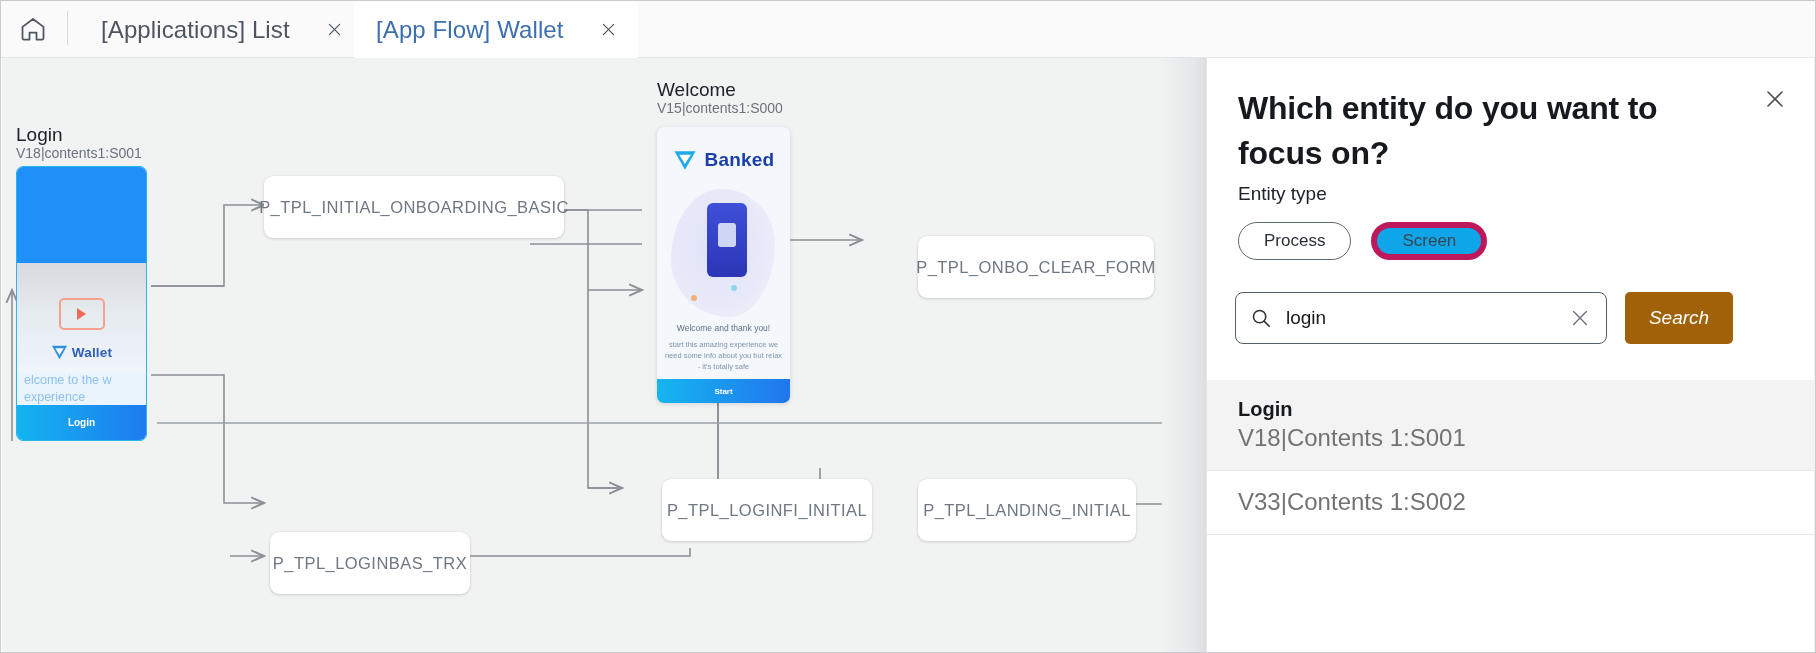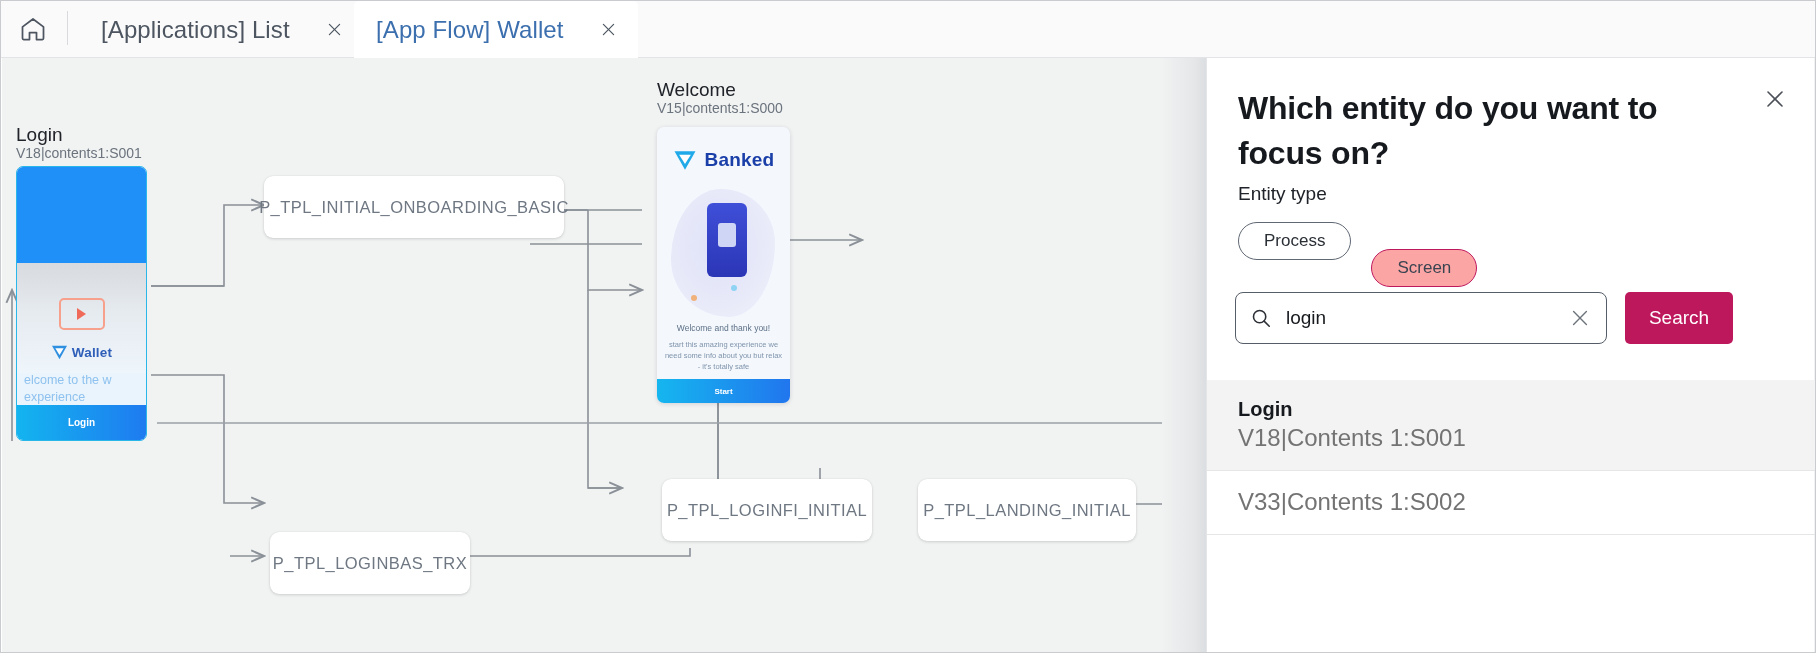--- a/index.html
+++ b/index.html
@@ -215,21 +215,21 @@
   }
   .chips { position:absolute; left: 31px; top: 164px; display:flex; gap: 20px; }
   .chip {
     height: 38px; padding: 0 25px;
     border-radius: 19px;
     display:flex; align-items:center; justify-content:center;
     font-size: 17px; cursor:pointer;
     background:#ffffff; border:1px solid #606874; color:#2a2f36;
   }
   .chip.sel {
-    background:#fca5a5; border:1px solid #be185d; color:#3a4450;margin-top:27px;
+    background:#0ea5e9; border:6px solid #be185d; color:#3a4450;
   }
 
   .searchrow {
     position:absolute; left: 28px; top: 234px;
     display:flex; align-items:center; gap: 18px;
   }
   .searchbox {
     width: 372px; height: 52px;
     border: 1px solid #555d68;
     border-radius: 8px;
@@ -245,25 +245,26 @@
     font-family: "Liberation Sans", sans-serif;
     padding-left: 14px;
     background: transparent;
   }
   .search-clear {
     width: 24px; height: 24px; flex:none;
     display:flex; align-items:center; justify-content:center; cursor:pointer;
   }
   .search-btn {
     width: 108px; height: 52px;
-    background: #be185d;
+    background: #a16207;
     border: none; border-radius: 5px;
     color:#ffffff; font-size:19px;
     font-family:"Liberation Sans", sans-serif;
     cursor:pointer;
+    font-style:italic;
   }
 
   .results { position:absolute; left: 0; top: 322px; width: 608px; }
   .result {
     padding: 16px 31px 18px 31px;
     border-bottom: 1px solid #e4e6e8;
     cursor:pointer;
   }
   .result.hl { background:#f3f3f3; }
   .result-name { font-size: 20px; font-weight:bold; color:#16191d; line-height:27px; }
@@ -390,20 +391,23 @@
 info about you but relax - it's totally safe</div>
         <div class="wc-btn">
           <span>Start</span>
         </div>
       </div>
     </div>
 
     <div class="pnode" style="left:262px; top:118px; width:300px; height:62px;">
       <span>P_TPL_INITIAL_ONBOARDING_BASIC</span>
     </div>
+    <div class="pnode" style="left:916px; top:178px; width:236px; height:62px;">
+      <span>P_TPL_ONBO_CLEAR_FORM</span>
+    </div>
     <div class="pnode" style="left:660px; top:421px; width:210px; height:62px;">
       <span>P_TPL_LOGINFI_INITIAL</span>
     </div>
     <div class="pnode" style="left:916px; top:421px; width:218px; height:62px;">
       <span>P_TPL_LANDING_INITIAL</span>
     </div>
     <div class="pnode" style="left:268px; top:474px; width:200px; height:62px;">
       <span>P_TPL_LOGINBAS_TRX</span>
     </div>
   </div>

